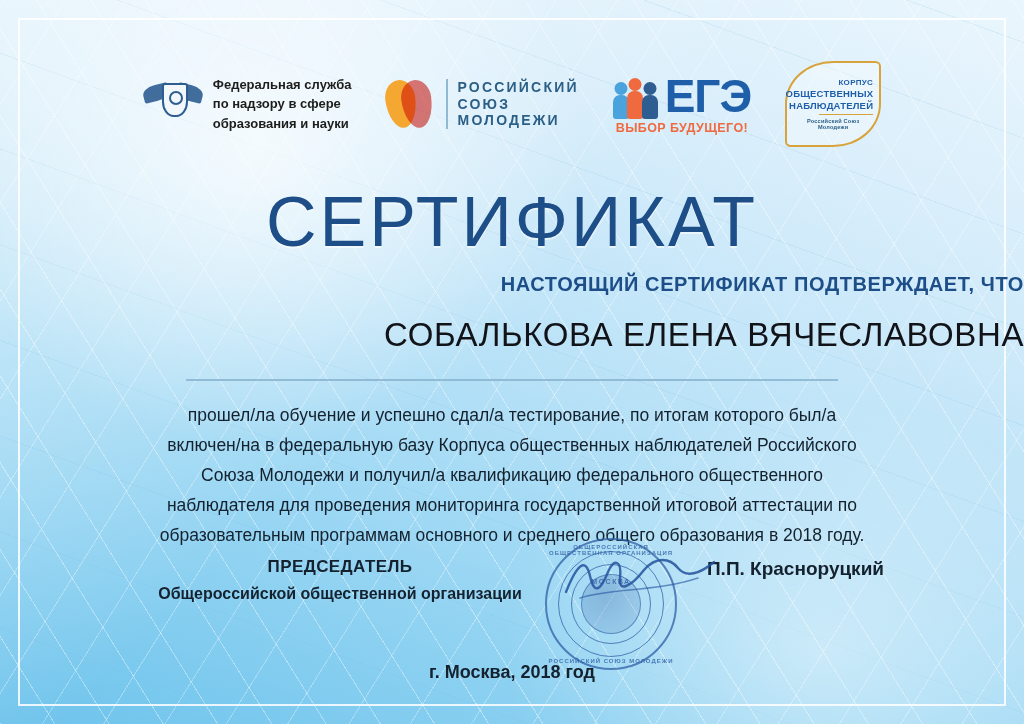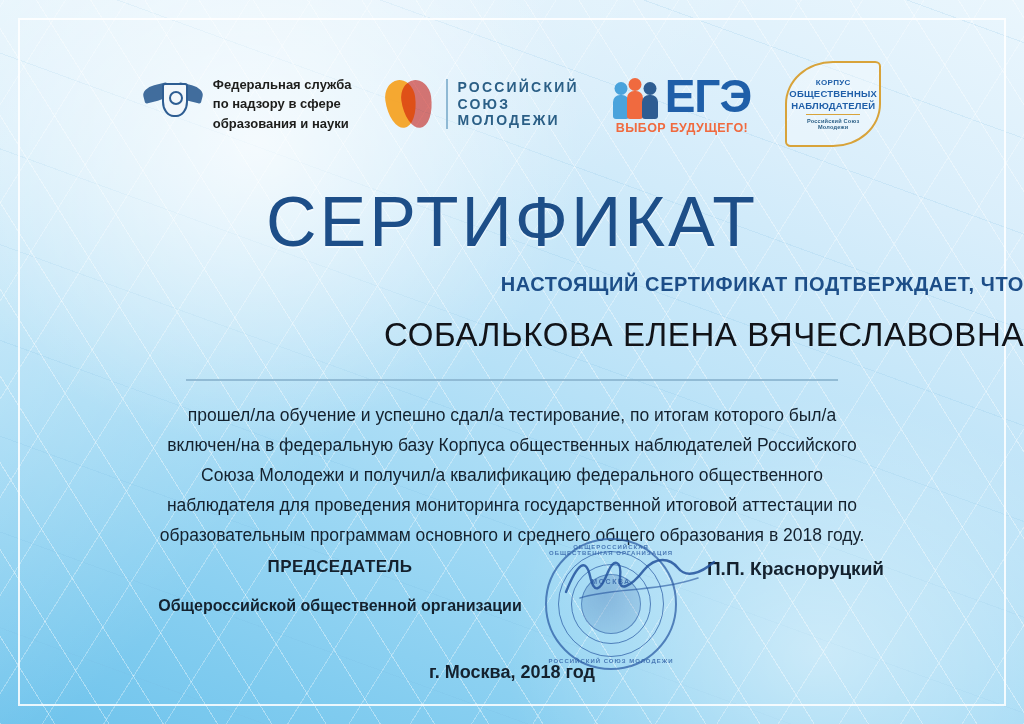--- a/index.html
+++ b/index.html
@@ -197,21 +197,21 @@
     inset: 0;
     border: 2px solid #d8a33a;
     border-radius: 50% 6% 50% 6%;
     background: rgba(255,255,255,0.35);
   }
   .korpus-inner {
     position: absolute;
     inset: 9px 8px;
     display: flex;
     flex-direction: column;
-    align-items: center;
+    align-items: flex-end;
     justify-content: center;
     gap: 1px;
     text-align: center;
   }
   .korpus-l1 { font-size: 8px; font-weight: 700; color: #1f5fa9; letter-spacing: .3px; }
   .korpus-l2 { font-size: 9.5px; font-weight: 800; color: #1f5fa9; letter-spacing: .2px; }
   .korpus-l3 { font-size: 9.5px; font-weight: 800; color: #1f5fa9; letter-spacing: .2px; }
   .korpus-rule { width: 54px; height: 1px; background: #d8a33a; margin: 2px 0; }
   .korpus-l4 { font-size: 5.6px; font-weight: 700; color: #2b5f86; letter-spacing: .2px; }
 
@@ -276,21 +276,21 @@
     top: 557px;
     left: 150px;
     width: 380px;
     text-align: center;
     color: #14212e;
   }
   .sign-role {
     font-size: 17px;
     font-weight: 800;
     letter-spacing: .4px;
-    margin-bottom: 20px;
+    margin-bottom: 8px;
   }
   .sign-org1 {
     font-size: 16px;
     font-weight: 700;
     margin-bottom: 3px;
   }
   .sign-org2 {
     font-size: 16px;
     font-weight: 700;
   }

